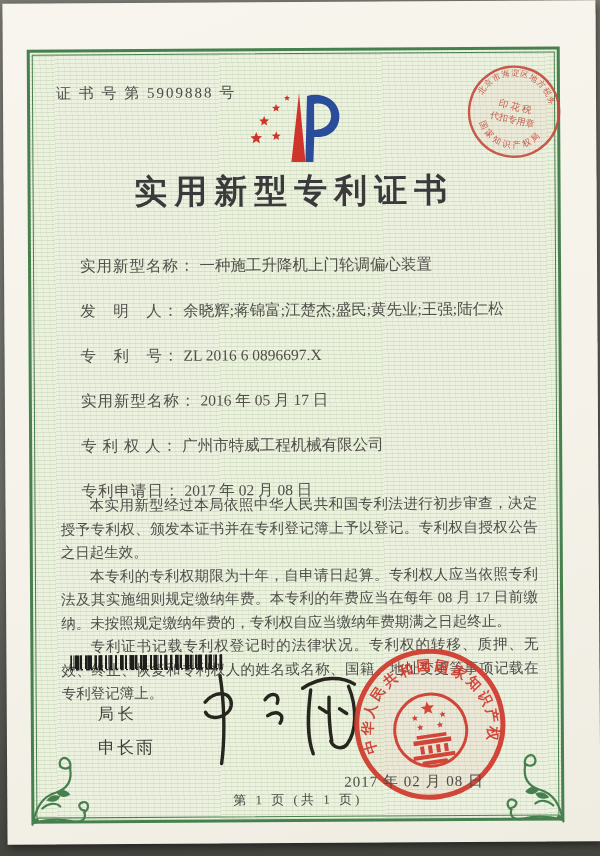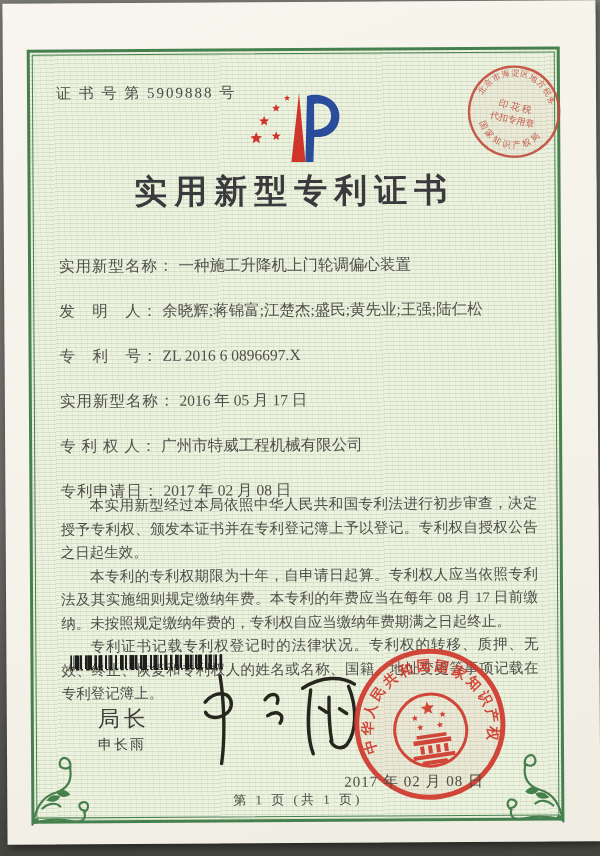--- a/index.html
+++ b/index.html
@@ -29,34 +29,34 @@
   .cert-no{
     position:absolute;left:26px;top:32px;font-size:15px;letter-spacing:2px;color:#4b4b47;
   }
   .logo{position:absolute;left:220px;top:40px;}
   .title{
     position:absolute;left:0;top:118px;width:100%;text-align:center;
     font-size:33px;font-weight:700;letter-spacing:7px;color:#3a3a3c;
   }
   .fields{position:absolute;left:28px;top:204px;right:18px;}
   .field-row{height:20px;margin-bottom:25px;white-space:nowrap;font-size:15.5px;color:#504f4a;}
-  .field-row .lab{letter-spacing:1px;}
+  .field-row .lab{letter-spacing:1px;margin-left:21px;}
   .field-row .val{margin-left:4px;}
   .paras{position:absolute;left:28px;top:442px;right:22px;color:#4e4e49;}
   .paras p{margin:0;font-size:14.5px;line-height:23.5px;text-align:justify;text-indent:2em;}
   .barcode{
     position:absolute;left:37px;top:603px;width:152px;height:15px;
     background-image:
       repeating-linear-gradient(90deg,#1d1d1b 0 2px,rgba(0,0,0,0) 2px 5px),
       repeating-linear-gradient(90deg,#1d1d1b 0 1px,rgba(0,0,0,0) 1px 7px),
       repeating-linear-gradient(90deg,#1d1d1b 0 3px,rgba(0,0,0,0) 3px 11px);
     background-position:0 0,3px 0,6px 0;
   }
-  .director-title{position:absolute;left:64px;top:652px;font-size:22px;letter-spacing:4px;color:#3e3e3a;}
-  .director-name{position:absolute;left:64px;top:684px;font-size:14px;letter-spacing:2px;color:#3e3e3a;}
+  .director-title{position:absolute;left:64px;top:652px;font-size:16px;letter-spacing:4px;color:#3e3e3a;}
+  .director-name{position:absolute;left:64px;top:684px;font-size:17px;letter-spacing:2px;color:#3e3e3a;}
   .signature{position:absolute;left:158px;top:612px;transform:rotate(-2deg);}
   .seal{position:absolute;left:306px;top:584px;transform:rotate(-8deg);opacity:.93;}
   .seal-date{position:absolute;left:310px;top:722px;font-size:15px;letter-spacing:1px;color:#4c4c42;z-index:5;}
   .page-footer{position:absolute;left:0;top:740px;width:100%;text-align:center;font-size:13px;letter-spacing:3px;color:#4b4b47;}
   .tax-stamp{position:absolute;left:424px;top:2px;transform:rotate(13deg);opacity:.9;}
   .flourish{position:absolute;bottom:-8px;}
   .flourish.bl{left:-8px;}
   .flourish.br{right:-8px;transform:scaleX(-1);}
   svg text{font-family:"Liberation Serif","DejaVu Serif",serif;}
 </style>

